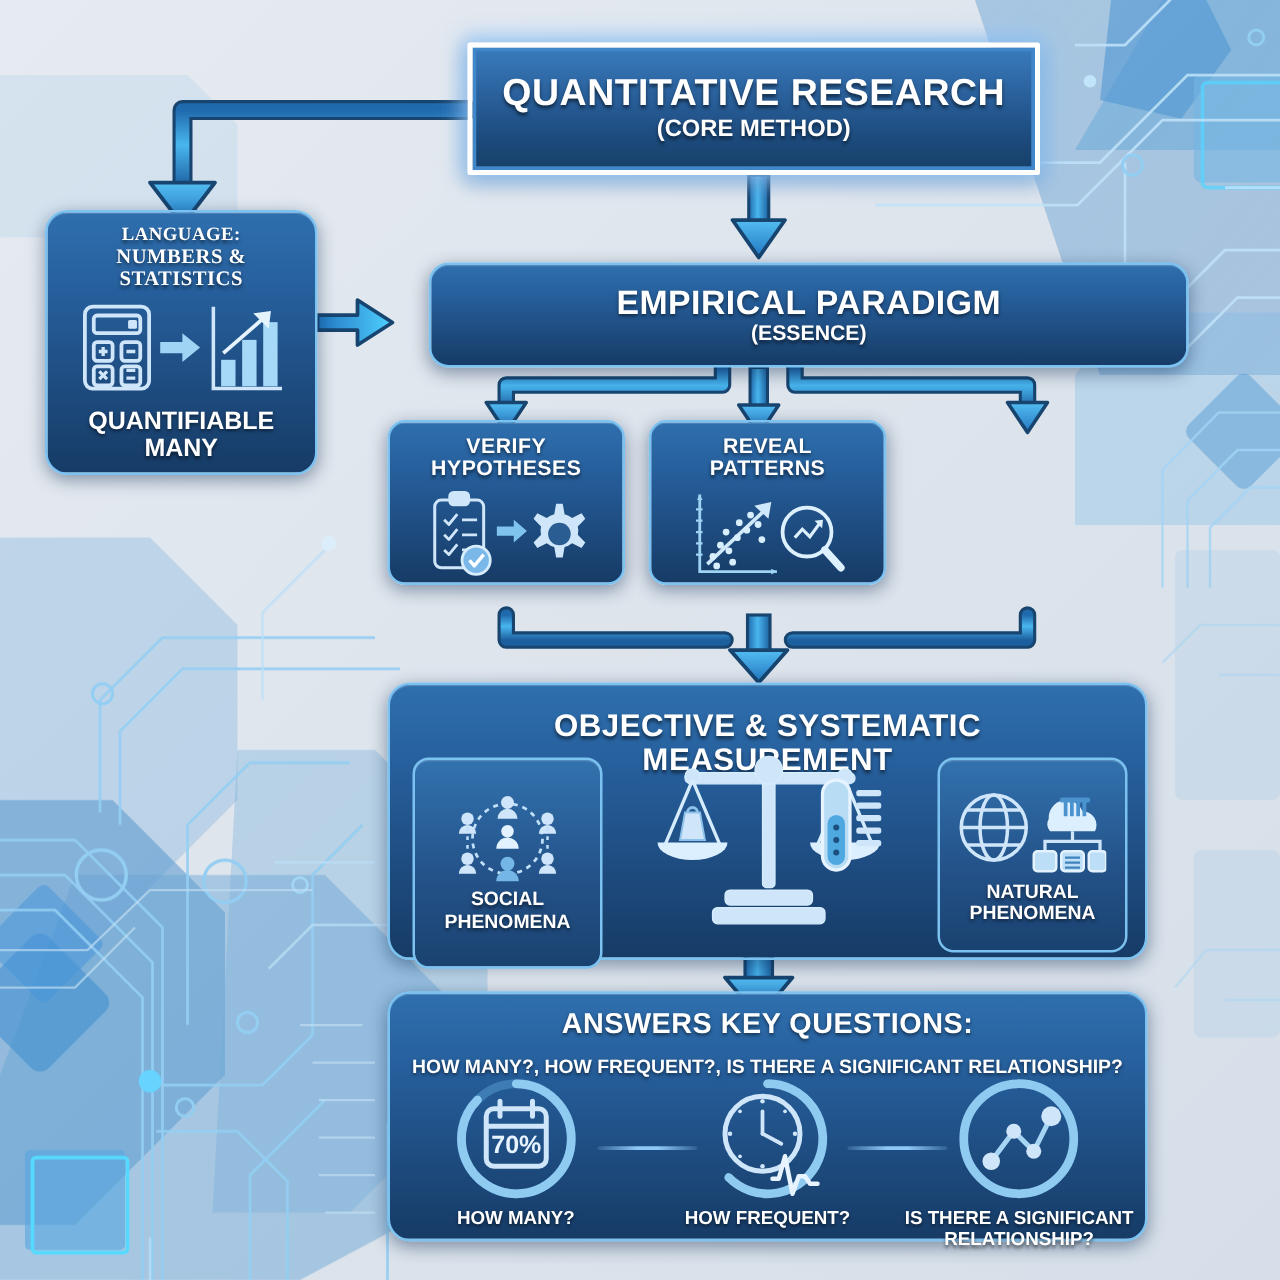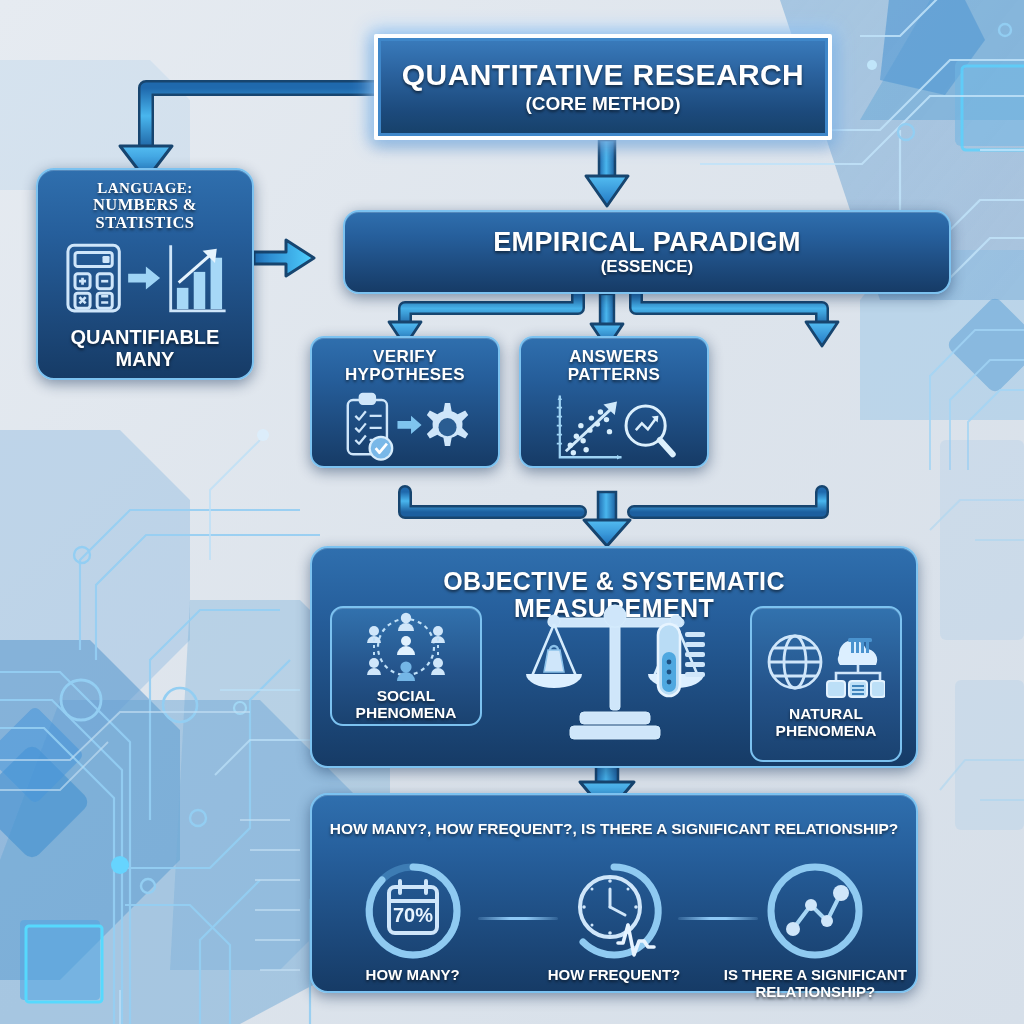--- a/index.html
+++ b/index.html
@@ -104,21 +104,21 @@
   #meas-card .ttl { font-size: 25px; }
   .sub-card {
     position: absolute;
     border-radius: 13px;
     border: 2.5px solid #7cc2f0;
     background: linear-gradient(180deg, #3272ae 0%, #24538a 55%, #1a4270 100%);
     box-shadow: inset 0 1px 0 rgba(255,255,255,.18);
     display: flex; flex-direction: column;
     align-items: center; justify-content: center;
   }
-  #social-card { left: 18px; top: 58px; width: 152px; height: 120px; }
+  #social-card { left: 18px; top: 58px; width: 152px; height: 169px; }
   #natural-card { left: 438px; top: 58px; width: 152px; height: 156px; }
   .sub-card .sub { font-size: 15.5px; margin-top: 4px; }
 
   
   #ans-card {
     left: 310px; top: 793px; width: 608px; height: 200px;
     border-radius: 18px;
     justify-content: flex-start;
     padding-top: 11px;
   }
@@ -420,21 +420,21 @@
                  a22 22 0 0 1 -8 4 l-2 11 l-7 0 l-2 -11 a22 22 0 0 1 -8 -4 l-10 5 l-4 -6 l8 -8
                  a22 22 0 0 1 0 -9 l-8 -8 l4 -6 l10 5 a22 22 0 0 1 8 -4 Z"></path>
         <circle cx="140.5" cy="48" r="12" fill="#2a5d92"></circle>
         <circle cx="140.5" cy="48" r="12" fill="none" stroke="#cfe6fa" stroke-width="0"></circle>
       </g>
     </svg>
   </div>
 
   <div class="card mid-card" id="mid-2">
     <div class="ttl">
-      <div>ANSWERS</div>
+      <div>REVEAL</div>
       <div>PATTERNS</div>
     </div>
     <svg class="mid-ico" width="168" height="100" viewBox="0 0 168 100">
       <g stroke="#9ed3f4" fill="none" stroke-width="3">
         <path d="M12 6 L12 88 L94 88"></path>
         <path d="M9 12 l3 -6 l3 6 Z" fill="#9ed3f4" stroke="none"></path>
         <path d="M88 85 l6 3 l-6 3 Z" fill="#9ed3f4" stroke="none"></path>
         <g stroke-width="2.4">
           <path d="M8 22 h7 M8 34 h7 M8 46 h7 M8 58 h7 M8 70 h7"></path>
         </g>
@@ -590,20 +590,21 @@
         </g>
       </svg>
       <div class="sub">
         <div>NATURAL</div>
         <div>PHENOMENA</div>
       </div>
     </div>
   </div>
 
   <div class="card" id="ans-card">
+    <div class="ttl">ANSWERS KEY QUESTIONS:</div>
     <div class="qline">HOW MANY?, HOW FREQUENT?, IS THERE A SIGNIFICANT RELATIONSHIP?</div>
 
     <div id="ans-row">
       <div class="ans-sep" id="sep-1"></div>
       <div class="ans-sep" id="sep-2"></div>
 
       <div class="ans-item">
         <svg width="104" height="104" viewBox="0 0 104 104">
           <circle cx="52" cy="52" r="44" fill="none" stroke="#3d7cb4" stroke-width="7"></circle>
           <path d="M52 8 a44 44 0 0 1 0 88 a44 44 0 0 1 -31 -75" fill="none" stroke="#8fcaf1" stroke-width="7" stroke-linecap="round"></path>

